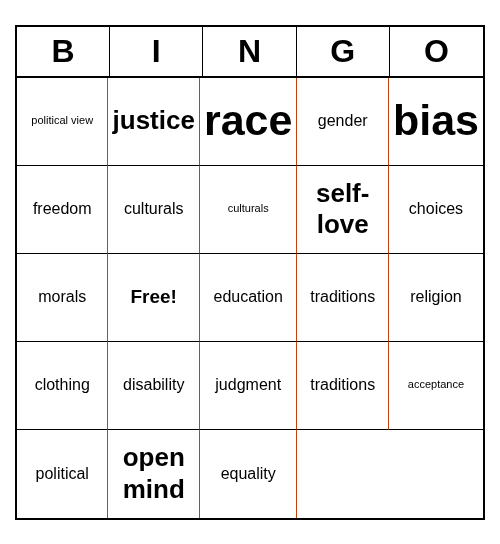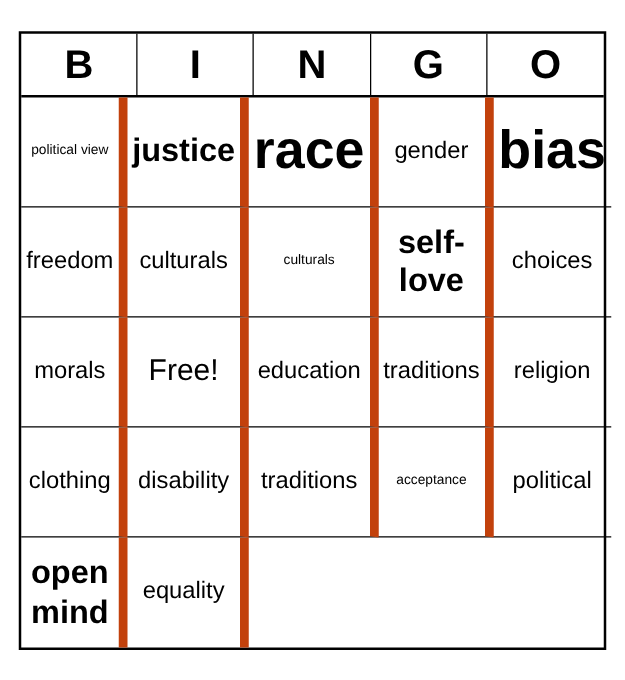--- a/index.html
+++ b/index.html
@@ -30,40 +30,40 @@
     }
     .bingo-header-cell:last-child {
       border-right: none;
     }
     .bingo-grid {
       display: grid;
       grid-template-columns: repeat(5, 1fr);
       grid-template-rows: repeat(5, 88px);
     }
     .bingo-cell {
-      border-right: 7px solid #c2410c;
+      border-right: 1px solid #c2410c;
       border-bottom: 1px solid #000;
       display: flex;
       align-items: center;
       justify-content: center;
       text-align: center;
       padding: 4px;
       line-height: 1.2;
     }
     .bingo-cell:nth-child(5n) {
       border-right: none;
     }
     .bingo-cell:nth-child(n+21) {
       border-bottom: none;
     }
     .size-small { font-size: 11px; }
-    .size-medium { font-size: 19px; }
+    .size-medium { font-size: 16px; }
     .size-large { font-size: 26px; font-weight: bold; }
     .size-xlarge { font-size: 43px; font-weight: bold; }
-    .size-free { font-size: 24px; font-weight: normal; }
+    .size-free { font-size: 19px; font-weight: bold; }
   </style>
 </head>
 <body>
 
 <div class="bingo-card">
   <div class="bingo-header">
   <div class="bingo-header-cell">B</div>
       <div class="bingo-header-cell">I</div>
       <div class="bingo-header-cell">N</div>
       <div class="bingo-header-cell">G</div>
@@ -80,19 +80,20 @@
       <div class="bingo-cell size-small">culturals</div>
       <div class="bingo-cell size-large">self-love</div>
       <div class="bingo-cell size-medium">choices</div>
       <div class="bingo-cell size-medium">morals</div>
       <div class="bingo-cell size-free">Free!</div>
       <div class="bingo-cell size-medium">education</div>
       <div class="bingo-cell size-medium">traditions</div>
       <div class="bingo-cell size-medium">religion</div>
       <div class="bingo-cell size-medium">clothing</div>
       <div class="bingo-cell size-medium">disability</div>
+      <div class="bingo-cell size-medium">judgment</div>
       <div class="bingo-cell size-medium">traditions</div>
       <div class="bingo-cell size-small">acceptance</div>
       <div class="bingo-cell size-medium">political</div>
       <div class="bingo-cell size-large">open mind</div>
       <div class="bingo-cell size-medium">equality</div>
     </div>
 </div>
 
 </body></html>

